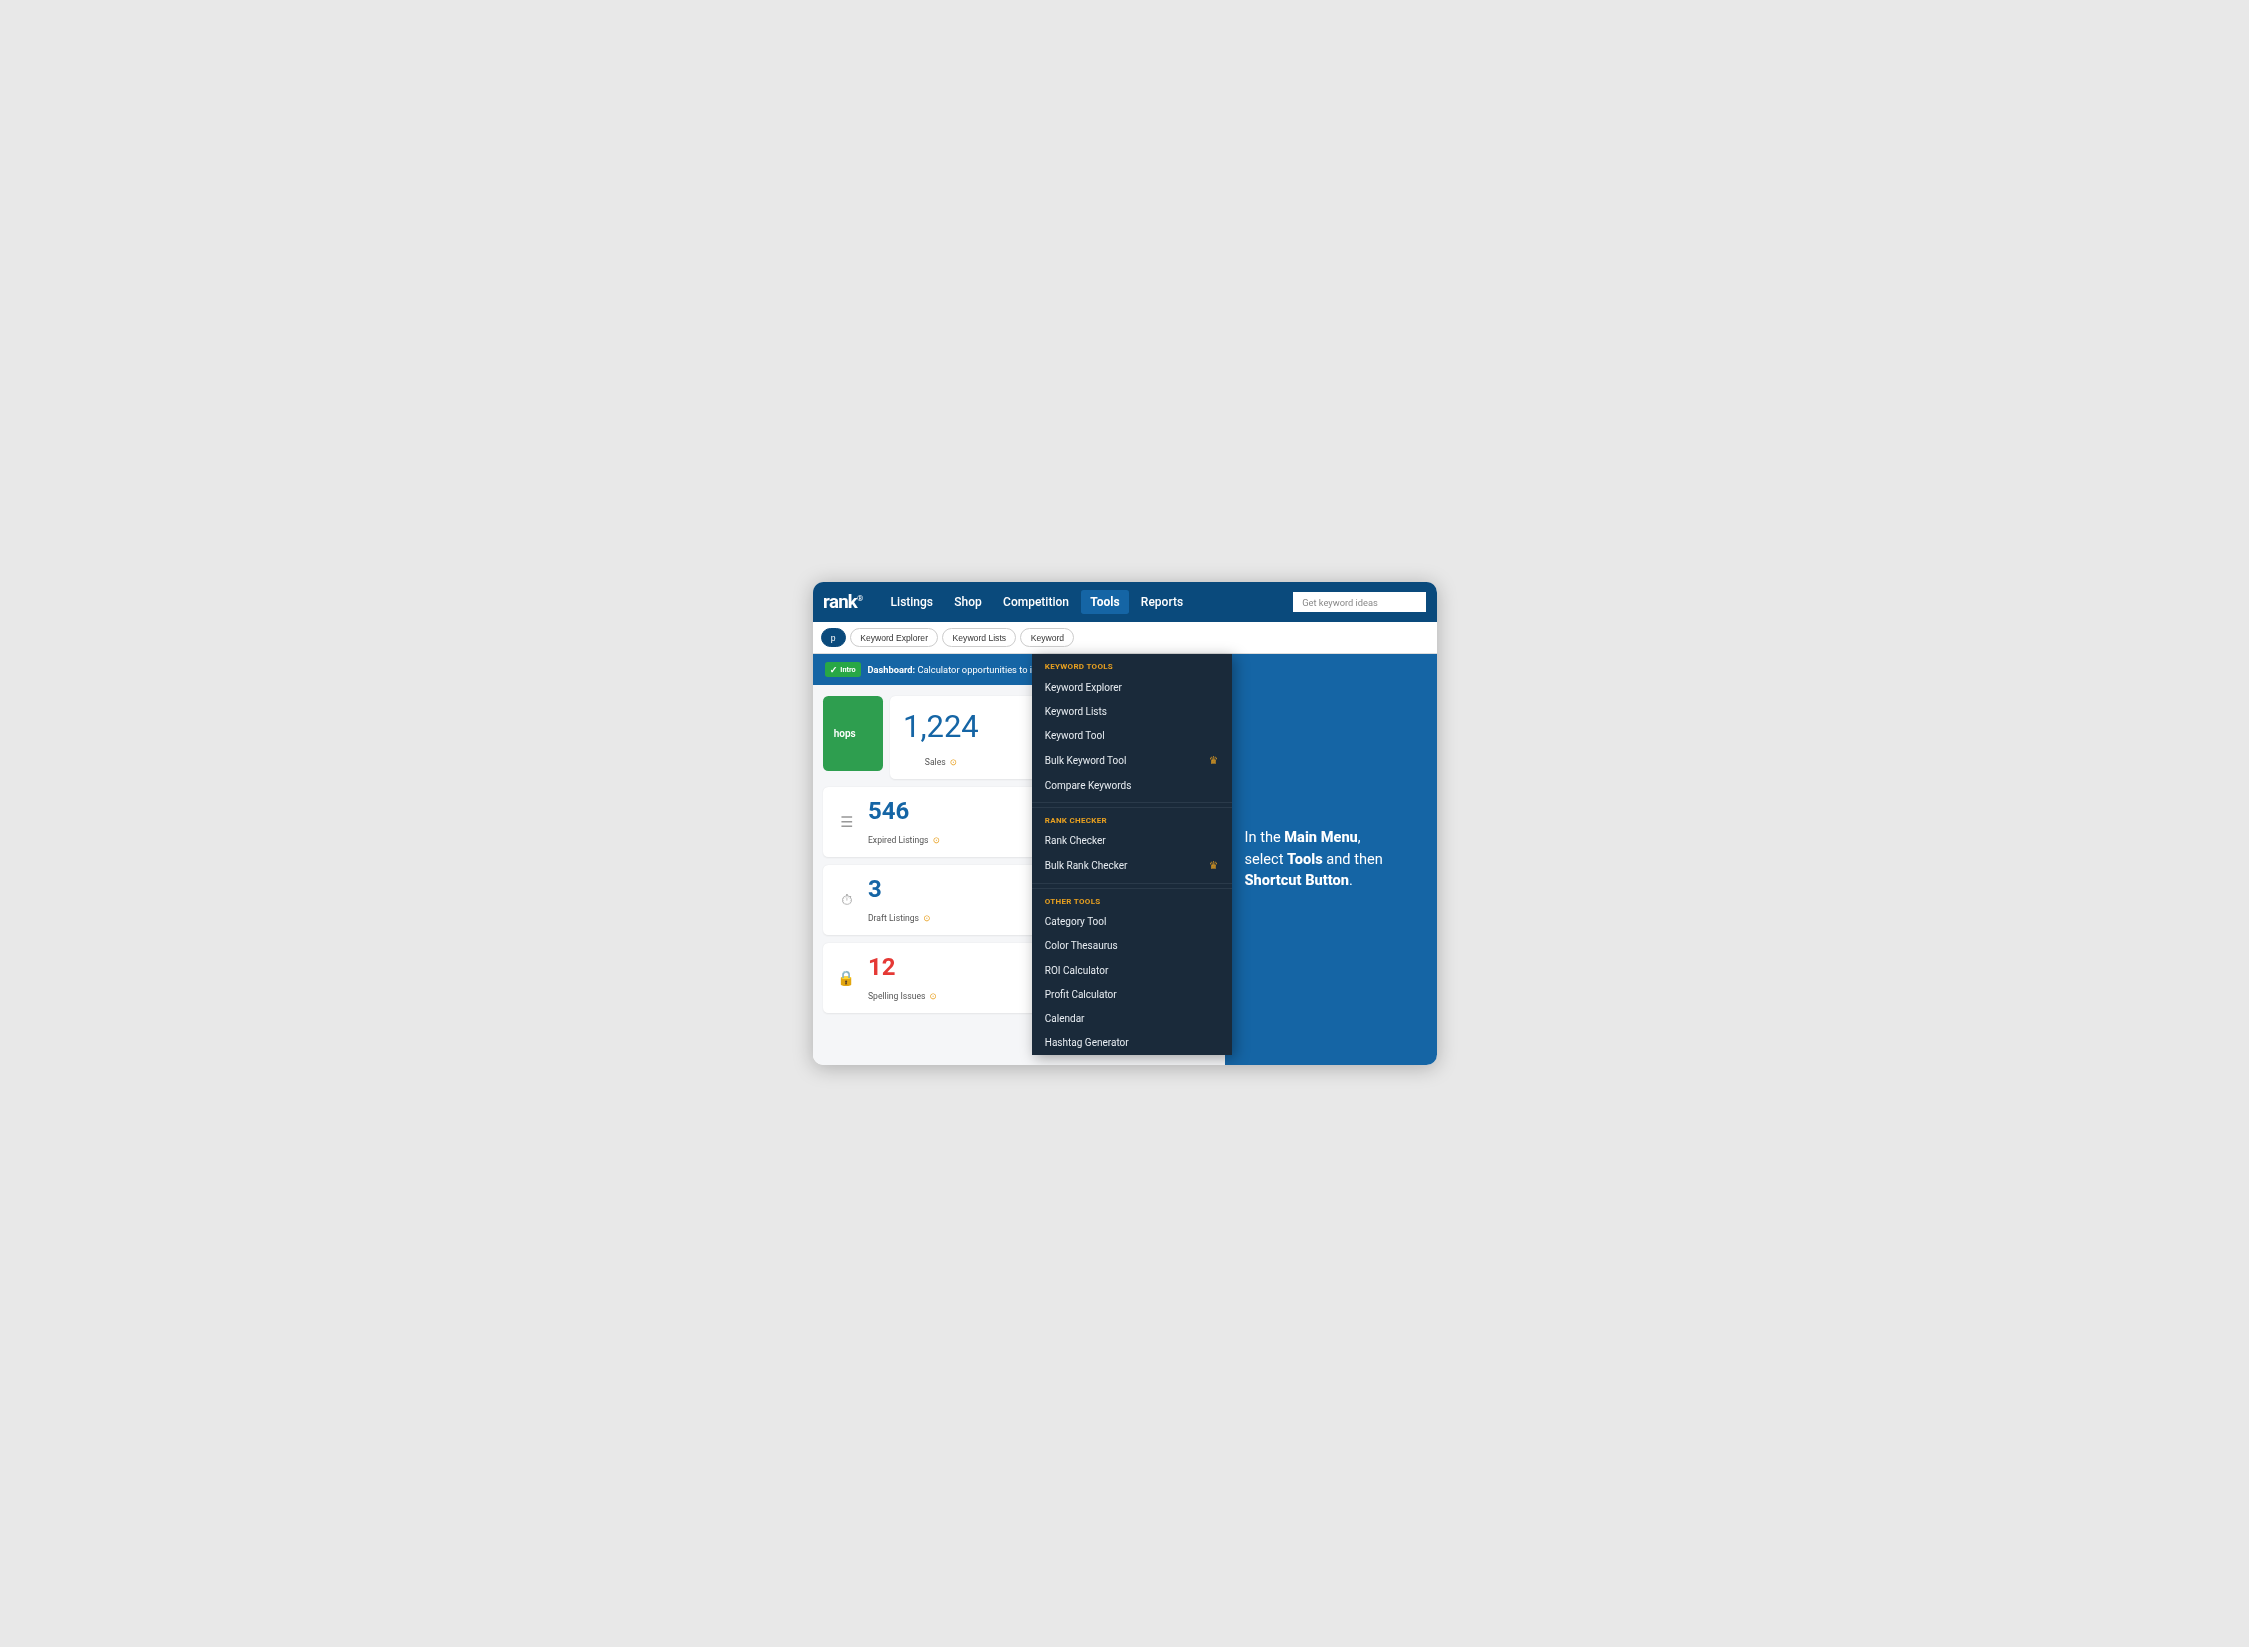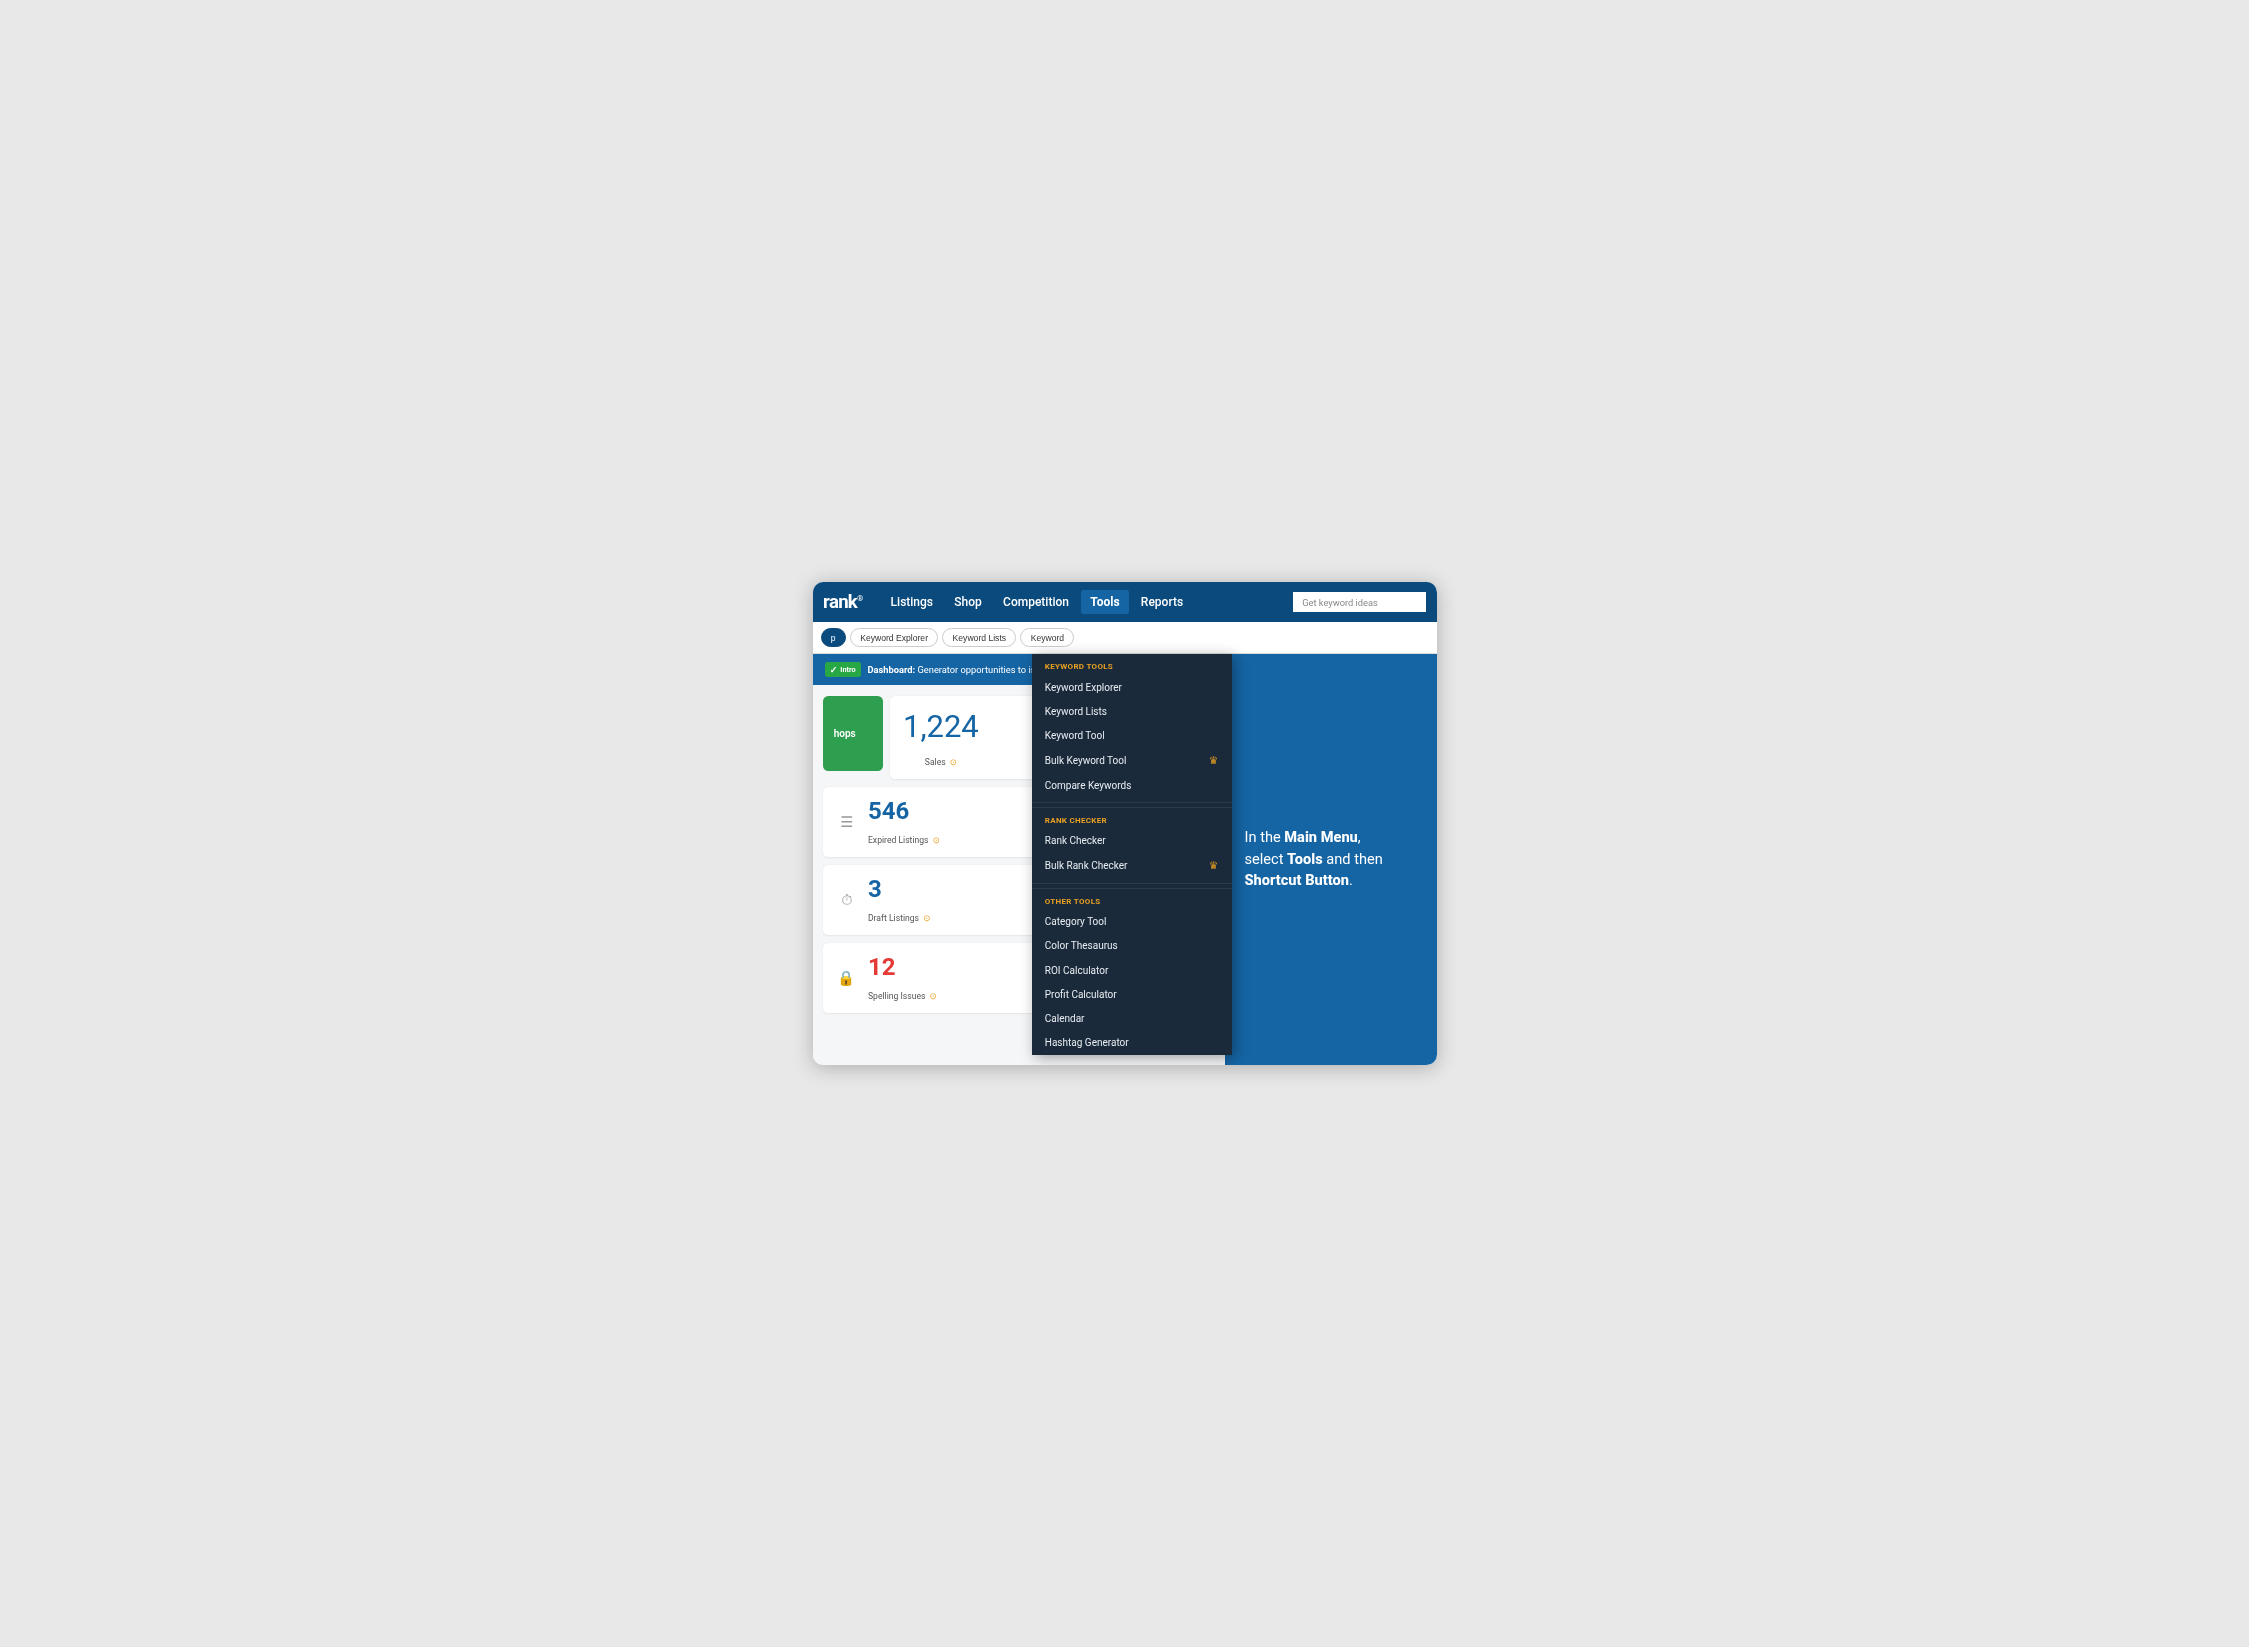--- a/index.html
+++ b/index.html
@@ -292,21 +292,21 @@
 
     <div class="left-panel">
 
       <div class="intro-banner">
         <div class="intro-tag">
           <span style="color:#fff; font-size:9.3px;">✓</span>
           <span>Intro</span>
         </div>
         <div class="intro-text">
           <strong>Dashboard:</strong>
-          <span> Generator opportunities to</span>
+          <span> Calculator opportunities to</span>
           <span> istics on</span>
         </div>
       </div>
 
       <div class="stats-section">
 
         <div style="display:flex; gap:6.6px; margin-bottom:8px;">
           <div class="shops-card" style="width:60px; flex-shrink:0;">
             <span class="shops-label">hops</span>
           </div>

